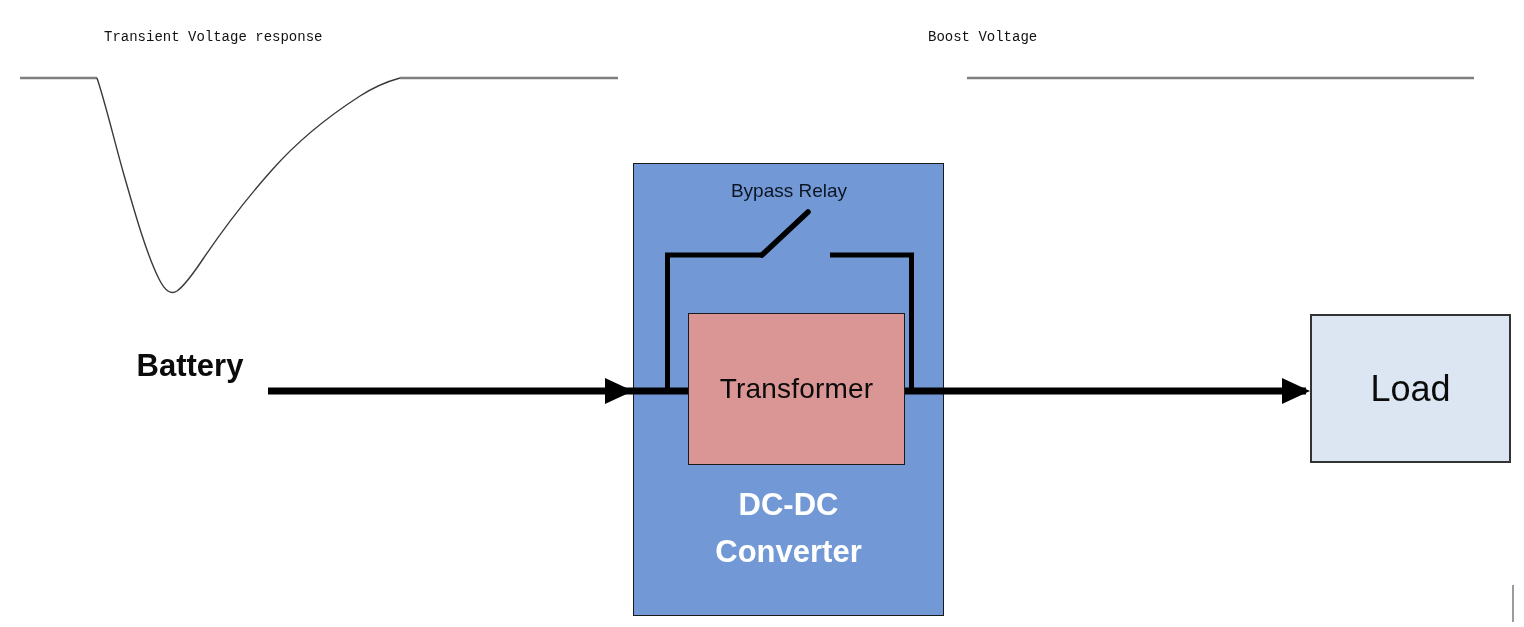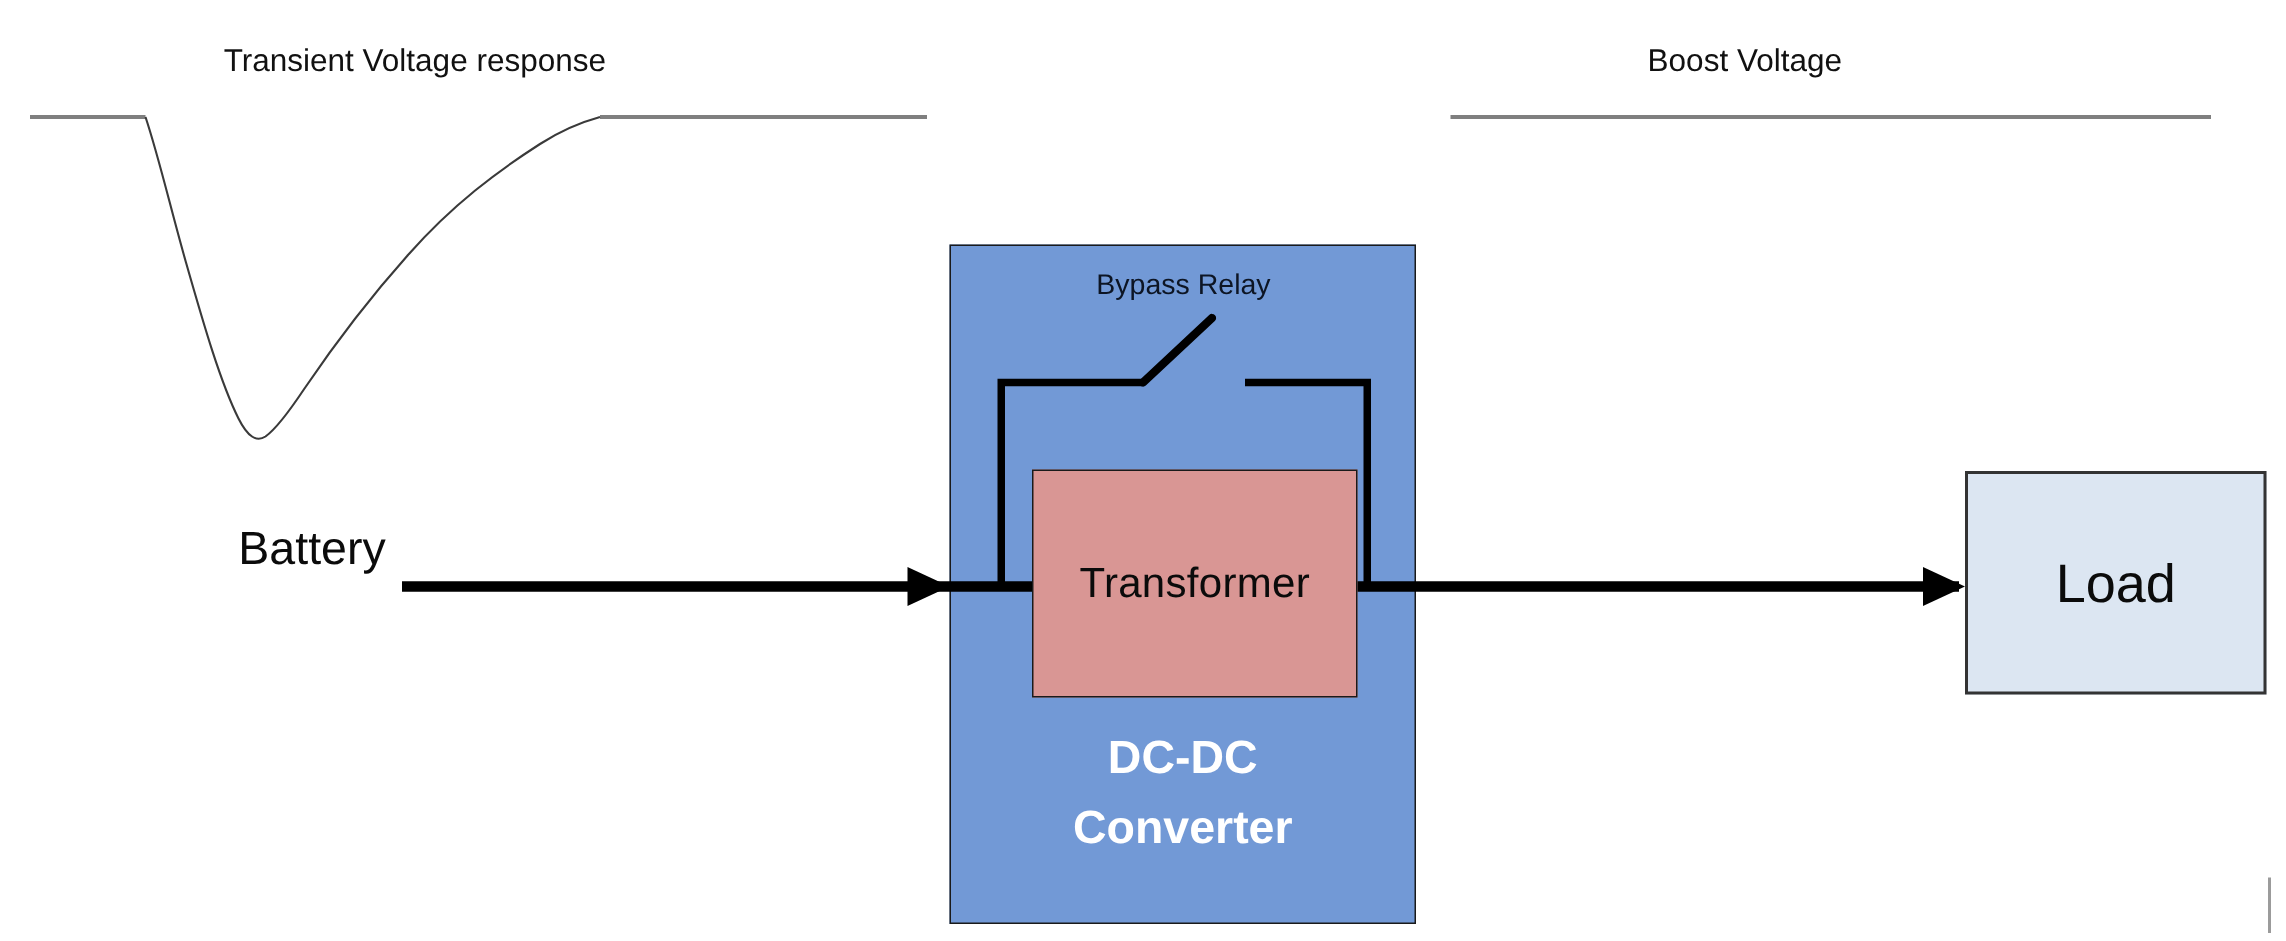--- a/index.html
+++ b/index.html
@@ -55,29 +55,31 @@
     left:1310px;top:314px;width:201px;height:149px;
     background:var(--load-fill);
     border:2px solid #333;
     z-index:2;
     display:flex;align-items:center;justify-content:center;
     font-size:36px;color:#0b0b0b;
   }
 
   
   .graph-title{
-    top:29px;font-size:21px;color:#111;text-align:right;width:300px;
+    top:29px;font-size:14px;color:#111;text-align:left;width:300px;
     z-index:2;
+    font-family:Liberation Mono, monospace;
   }
   .transient-title{left:104px;}
   .boost-title{left:928px;}
   .battery-label{
-    left:113px;top:346px;width:190px;
+    left:95px;top:346px;width:190px;
     font-size:31px;line-height:40px;text-align:center;color:#0b0b0b;
     z-index:2;
+    font-weight:bold;
   }
   .bypass-label{
     left:689px;top:180px;width:200px;
     font-size:19px;text-align:center;color:#0d1524;
     z-index:6;
   }
   .converter-label{
     left:633px;top:481px;width:311px;
     font-size:31px;line-height:47px;font-weight:bold;text-align:center;
     color:var(--converter-text);

